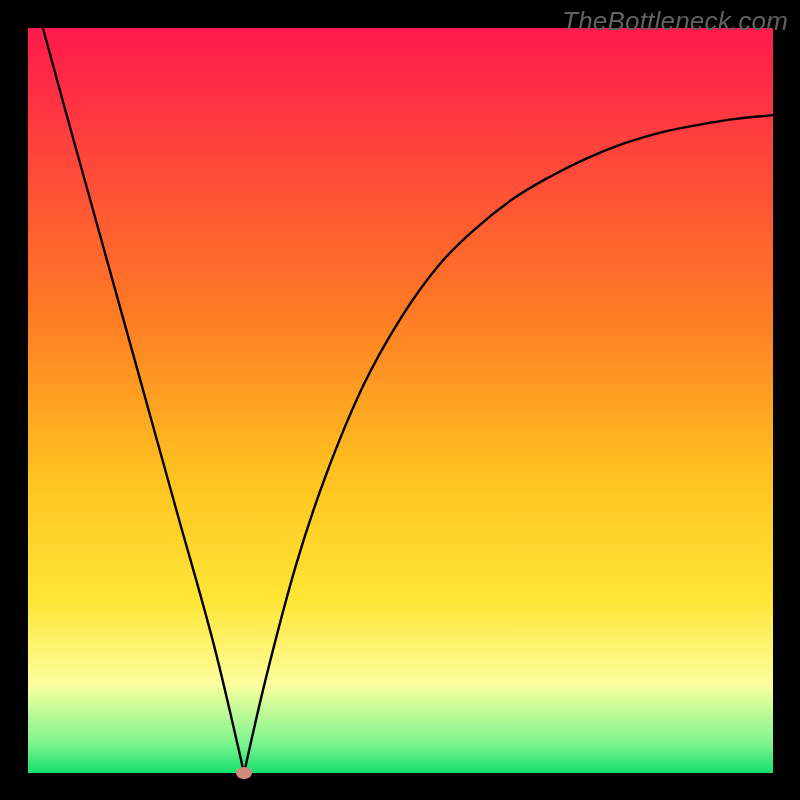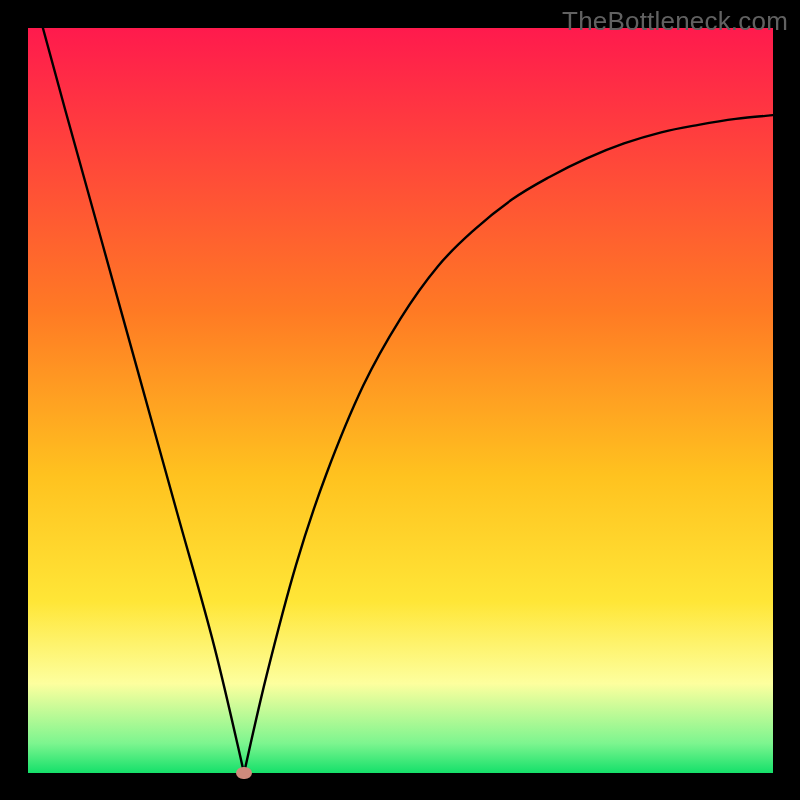--- a/index.html
+++ b/index.html
@@ -9,20 +9,21 @@
     height: 800px;
     background: #000;
     overflow: hidden;
     font-family: Arial, Helvetica, sans-serif;
   }
   .frame {
     position: relative;
     width: 800px;
     height: 800px;
     background: #000;
+    font-style: italic;
   }
   .watermark {
     position: absolute;
     top: 6px;
     right: 12px;
     color: #616161;
     font-size: 26px;
     font-weight: 400;
     letter-spacing: 0.2px;
     z-index: 5;

